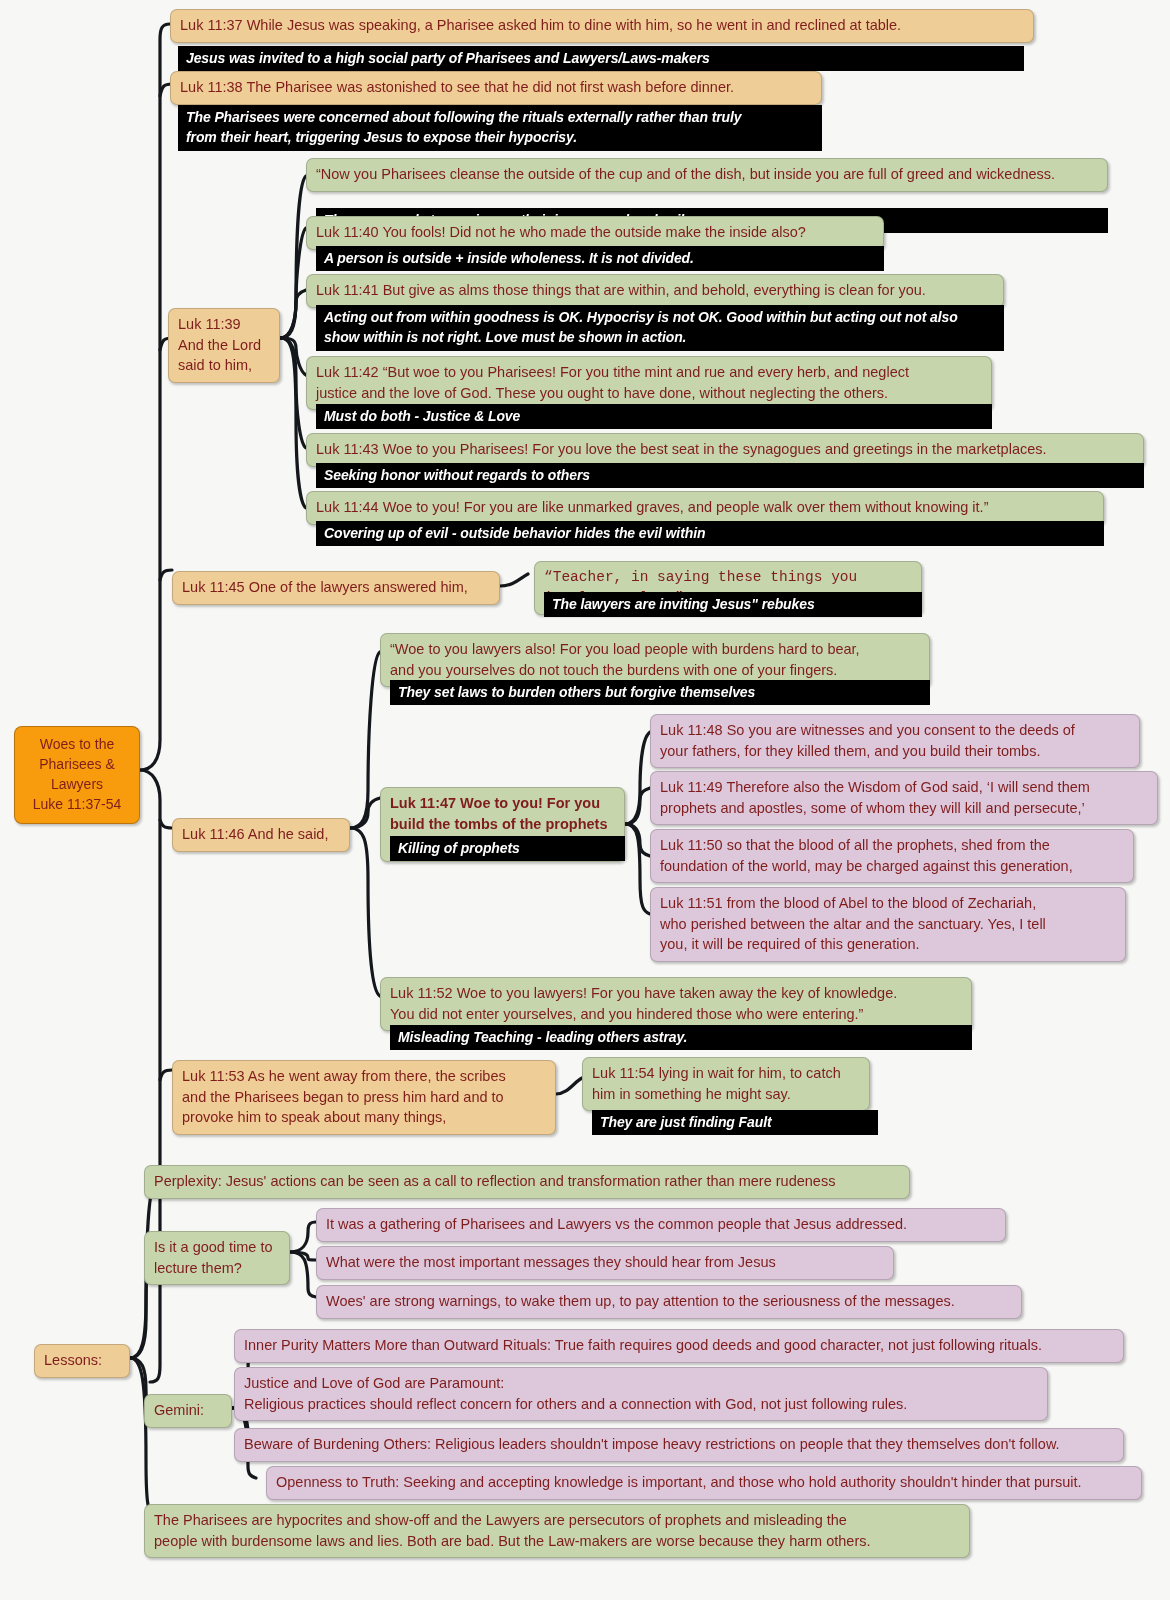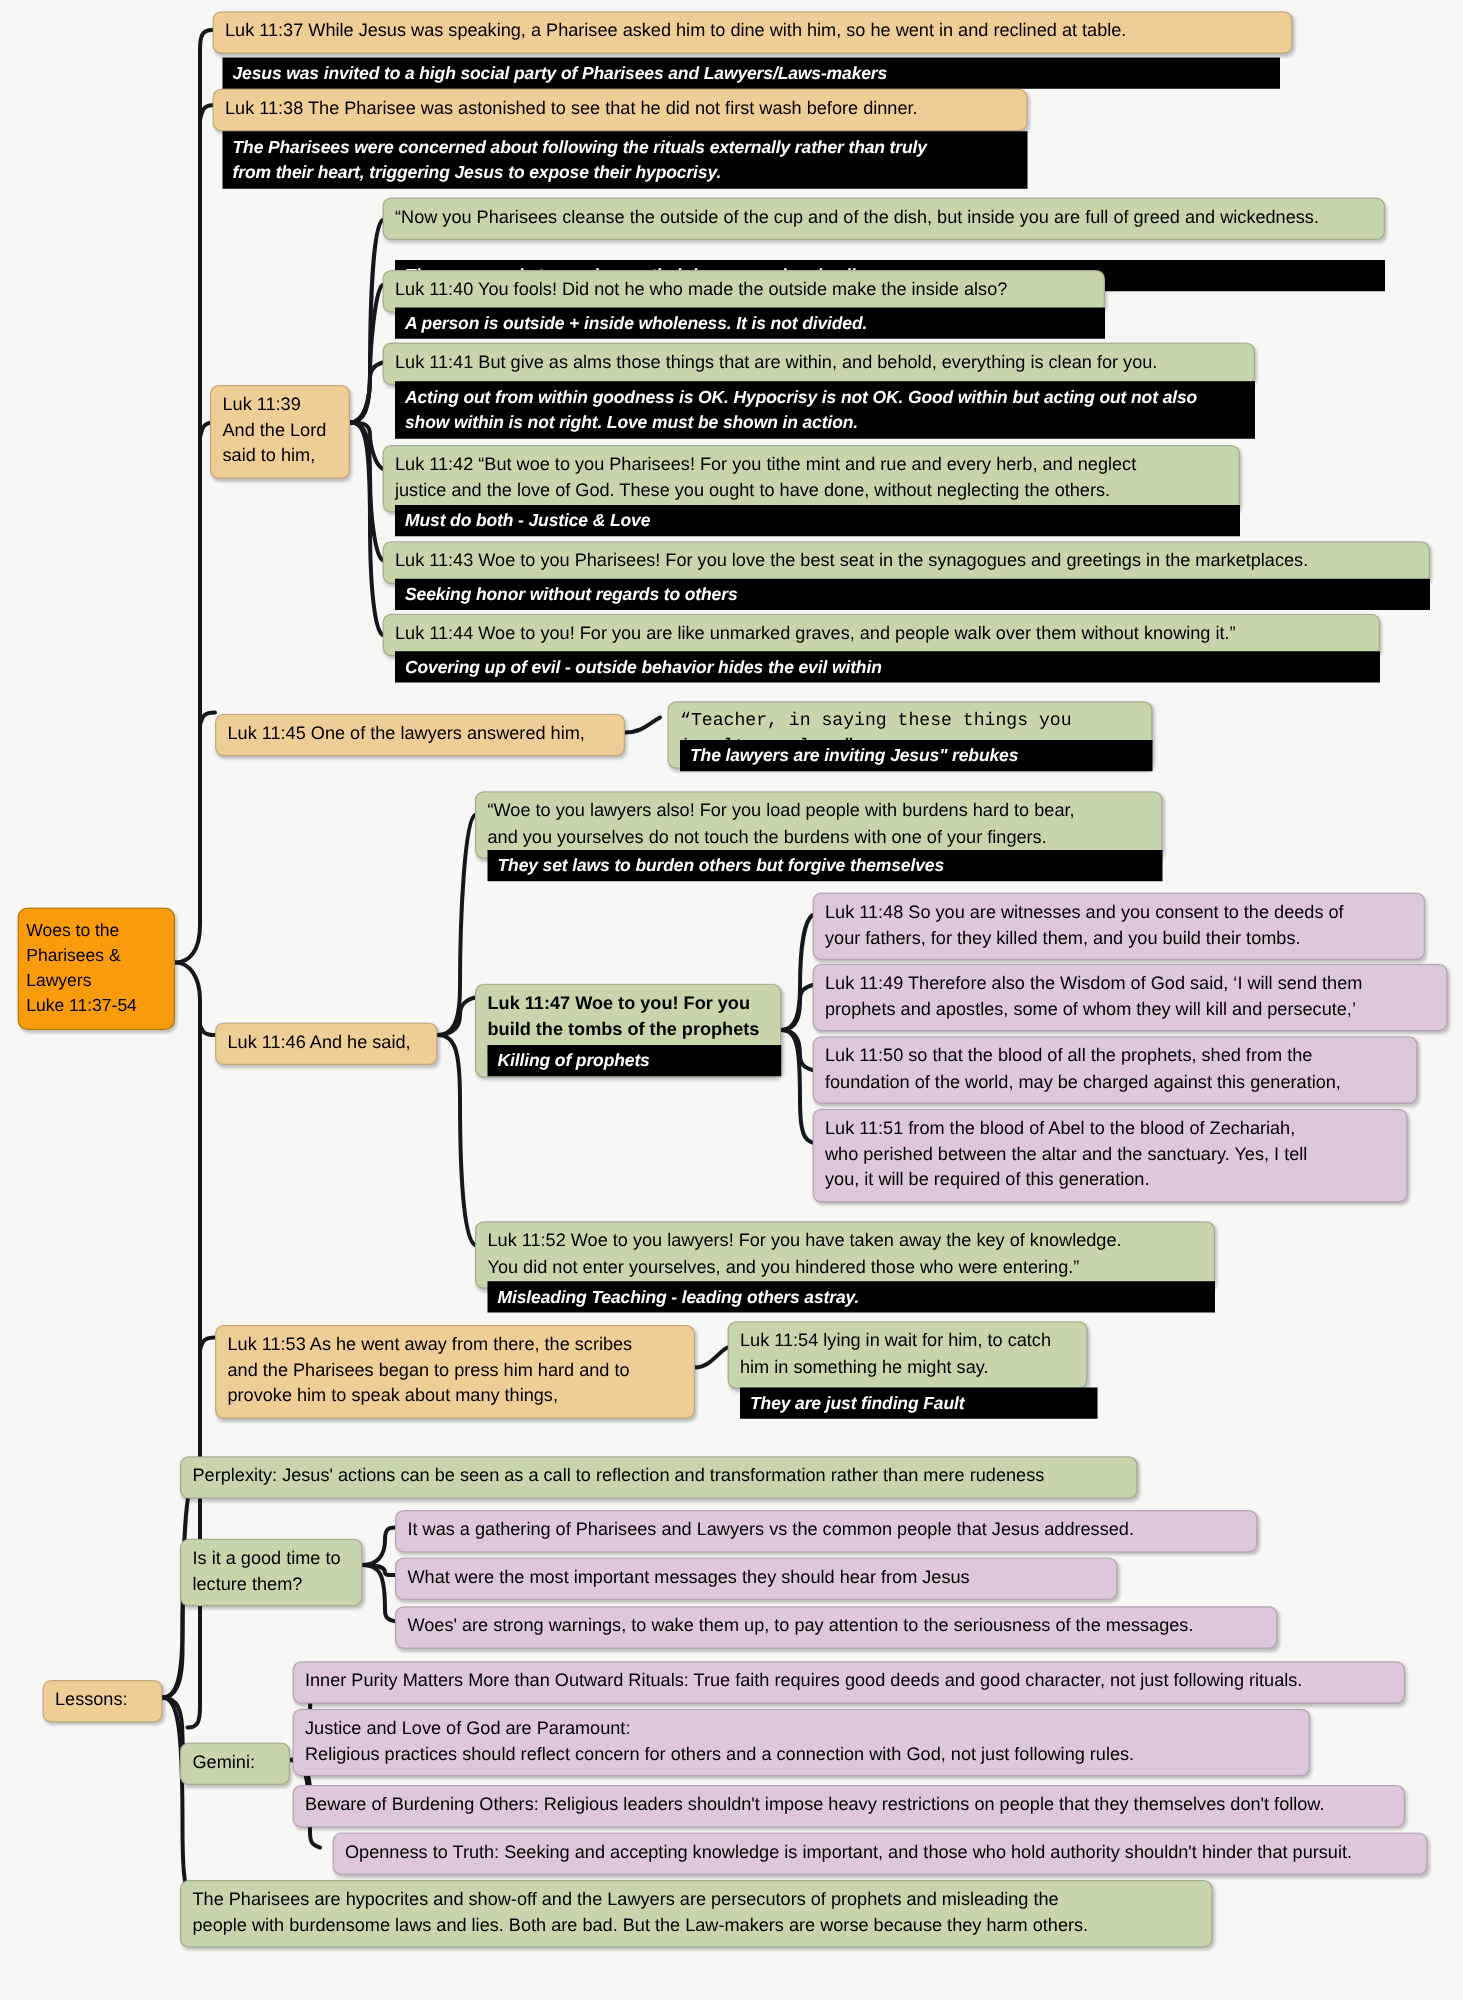--- a/index.html
+++ b/index.html
@@ -14,21 +14,21 @@
   svg.links{position:absolute;left:0;top:0;width:1170px;height:1600px;pointer-events:none;}
   svg.links path{fill:none;stroke:#14171c;stroke-width:3.2;stroke-linecap:round;}
 
   .node{
     position:absolute;
     box-sizing:border-box;
     border-radius:7px;
     padding:5px 9px 6px 9px;
     font-size:14.5px;
     line-height:1.42;
-    color:#000000;
+    color:#7f1d1d;
     border:1px solid rgba(0,0,0,.18);
     box-shadow:1.5px 2px 2.5px rgba(0,0,0,.22);
     white-space:pre-line;
   }
   .green{background:#c6d5ac;}
   .tan{background:#efcd96;}
   .purple{background:#ddc8db;}
   .orange{background:#f89c0e;border:1px solid rgba(0,0,0,.25);text-align:center;border-radius:8px;}
   .note{
     position:absolute;
@@ -37,21 +37,21 @@
     color:#fff;
     font-style:italic;
     font-weight:600;
     font-size:14px;
     line-height:1.46;
     padding:2px 8px 3px 8px;
     border-radius:0;
     white-space:pre-line;
     letter-spacing:-0.1px;
   }
-  .center{text-align:left;}
+  .center{text-align:center;}
 </style>
 </head>
 <body>
 
 <div id="canvas">
 
   <svg class="links" viewBox="0 0 1170 1600">
 
     <path d="M140 770 C 152 770, 160 760, 160 740 L160 40 C160 28, 162 24, 170 24"></path>
     <path d="M160 96 C 162 86, 164 84, 172 84"></path>

